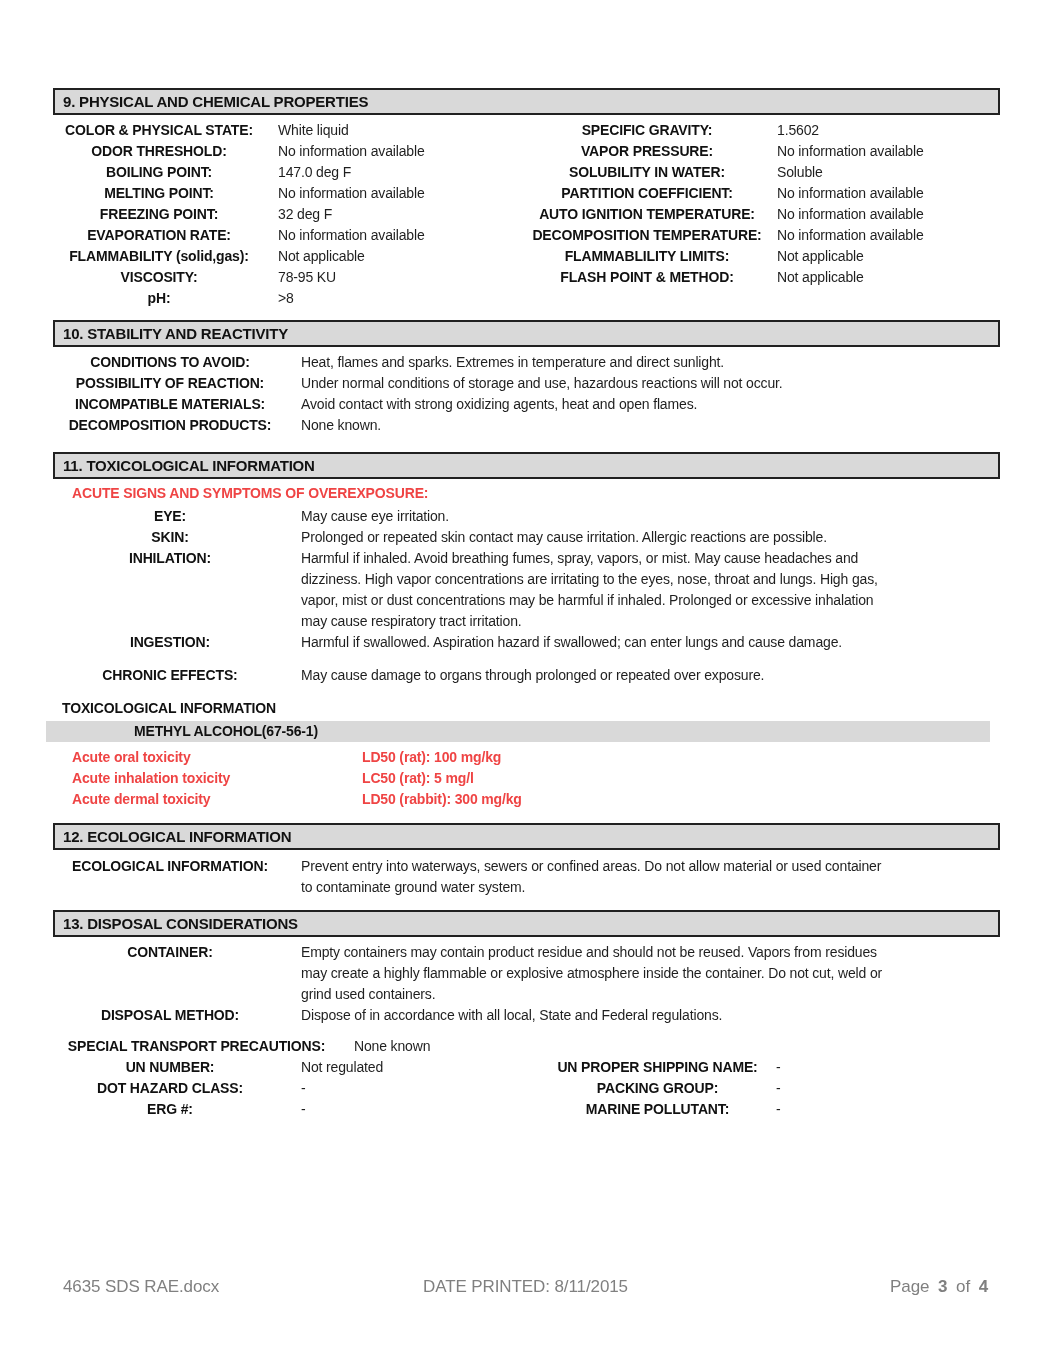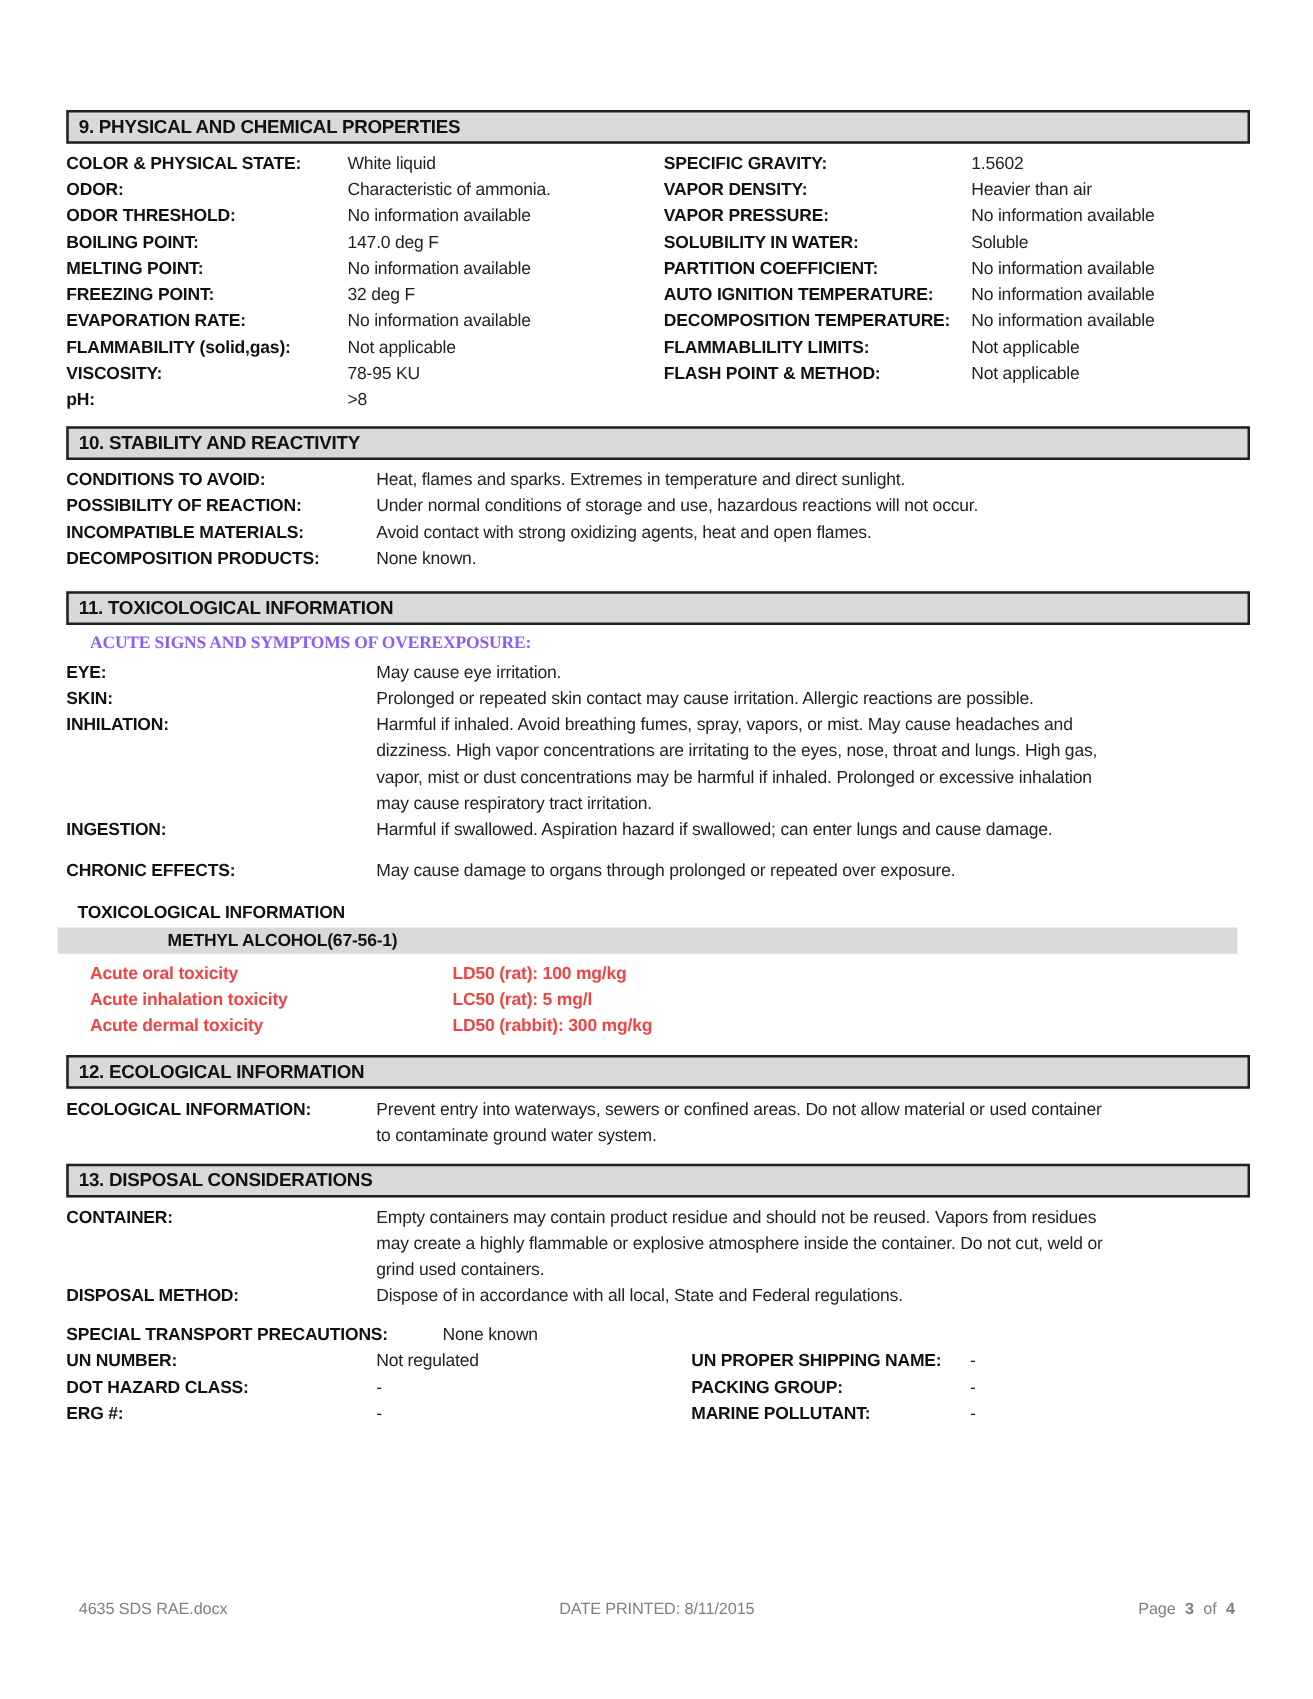--- a/index.html
+++ b/index.html
@@ -9,41 +9,41 @@
   }
   .content { position:absolute; left:53px; top:88px; width:947px; }
 
   .sec-header {
     box-sizing:border-box; border:2px solid #212121; background:#d9d9d9;
     font-weight:bold; font-size:15px; line-height:21px; padding:1px 8px;
     letter-spacing:-0.2px; color:#111;
   }
 
   .rows { font-size:14px; line-height:21px; letter-spacing:-0.15px; }
-  .lbl { font-weight:bold; text-align:left; white-space:nowrap; color:#111; }
+  .lbl { font-weight:bold; text-align:center; white-space:nowrap; color:#111; }
   .val { white-space:pre-line; color:#1f1f1f; }
 
   
   .phys-rows { margin-top:5px; }
   .prow { display:grid; grid-template-columns:212px 266px 232px 1fr; }
   .prow .v1 { padding-left:13px; }
   .prow .v2 { padding-left:14px; }
 
   
   .srow { display:grid; grid-template-columns:234px 1fr; }
   .srow .val { padding-left:14px; }
 
   .stab-rows { margin-top:5px; }
   .sec10 { margin-top:11px; }
   .sec11 { margin-top:16px; }
   .sec12 { margin-top:13px; }
   .sec13 { margin-top:12px; }
   .sec14 { margin-top:10px; }
 
-  .subheading { font-weight:bold; padding-left:19px; margin-top:4px; font-size:14px; line-height:21px; letter-spacing:-0.15px; color:#8b5cf6;font-family:Liberation Serif, serif; }
+  .subheading { font-weight:bold; padding-left:19px; margin-top:4px; font-size:14px; line-height:21px; letter-spacing:-0.15px; color:#ef4444; }
   .acute-rows { margin-top:2px; }
   .chronic { margin-top:12px; }
 
   .tox-heading { font-weight:bold; padding-left:9px; margin-top:12px; font-size:14px; line-height:21px; letter-spacing:-0.15px; color:#111; }
   .substance-bar {
     box-sizing:border-box; background:#d9d9d9; margin-left:-7px; width:944px;
     padding-left:88px; font-weight:bold; font-size:14px; line-height:21px;
     margin-top:2px; letter-spacing:-0.15px; color:#111;
   }
   .toxtable { margin-top:5px; }
@@ -56,21 +56,21 @@
   .transport-rows { margin-top:5px; }
   .trow-first { display:grid; grid-template-columns:287px 1fr; }
   .trow-first .val { padding-left:14px; }
   .trow { display:grid; grid-template-columns:234px 266px 209px 1fr; }
   .trow .v1 { padding-left:14px; }
   .trow .v2 { padding-left:14px; }
 
   .footer {
     position:absolute; left:63px; right:62px; top:1278px;
     display:grid; grid-template-columns:1fr auto 1fr;
-    font-size:13px; line-height:18px; color:#808080; letter-spacing:-0.1px;
+    font-size:17px; line-height:18px; color:#808080; letter-spacing:-0.1px;
   }
   .footer .f-center { text-align:center; }
   .footer .f-right { text-align:right; }
   .pgpart + .pgpart { margin-left:4px; }
   .pgnum { font-weight:bold; }
 </style>
 </head>
 <body>
 
 <div class="page">
@@ -79,26 +79,20 @@
     <div class="section">
       <div class="sec-header">
         <span>9. PHYSICAL AND CHEMICAL PROPERTIES</span>
       </div>
       <div class="rows phys-rows">
         <div class="prow">
           <div class="lbl">COLOR &amp; PHYSICAL STATE:</div>
           <div class="val v1">White liquid</div>
           <div class="lbl">SPECIFIC GRAVITY:</div>
           <div class="val v2">1.5602</div>
-        </div>
-        <div class="prow">
-          <div class="lbl">ODOR:</div>
-          <div class="val v1">Characteristic of ammonia.</div>
-          <div class="lbl">VAPOR DENSITY:</div>
-          <div class="val v2">Heavier than air</div>
         </div>
         <div class="prow">
           <div class="lbl">ODOR THRESHOLD:</div>
           <div class="val v1">No information available</div>
           <div class="lbl">VAPOR PRESSURE:</div>
           <div class="val v2">No information available</div>
         </div>
         <div class="prow">
           <div class="lbl">BOILING POINT:</div>
           <div class="val v1">147.0 deg F</div>

